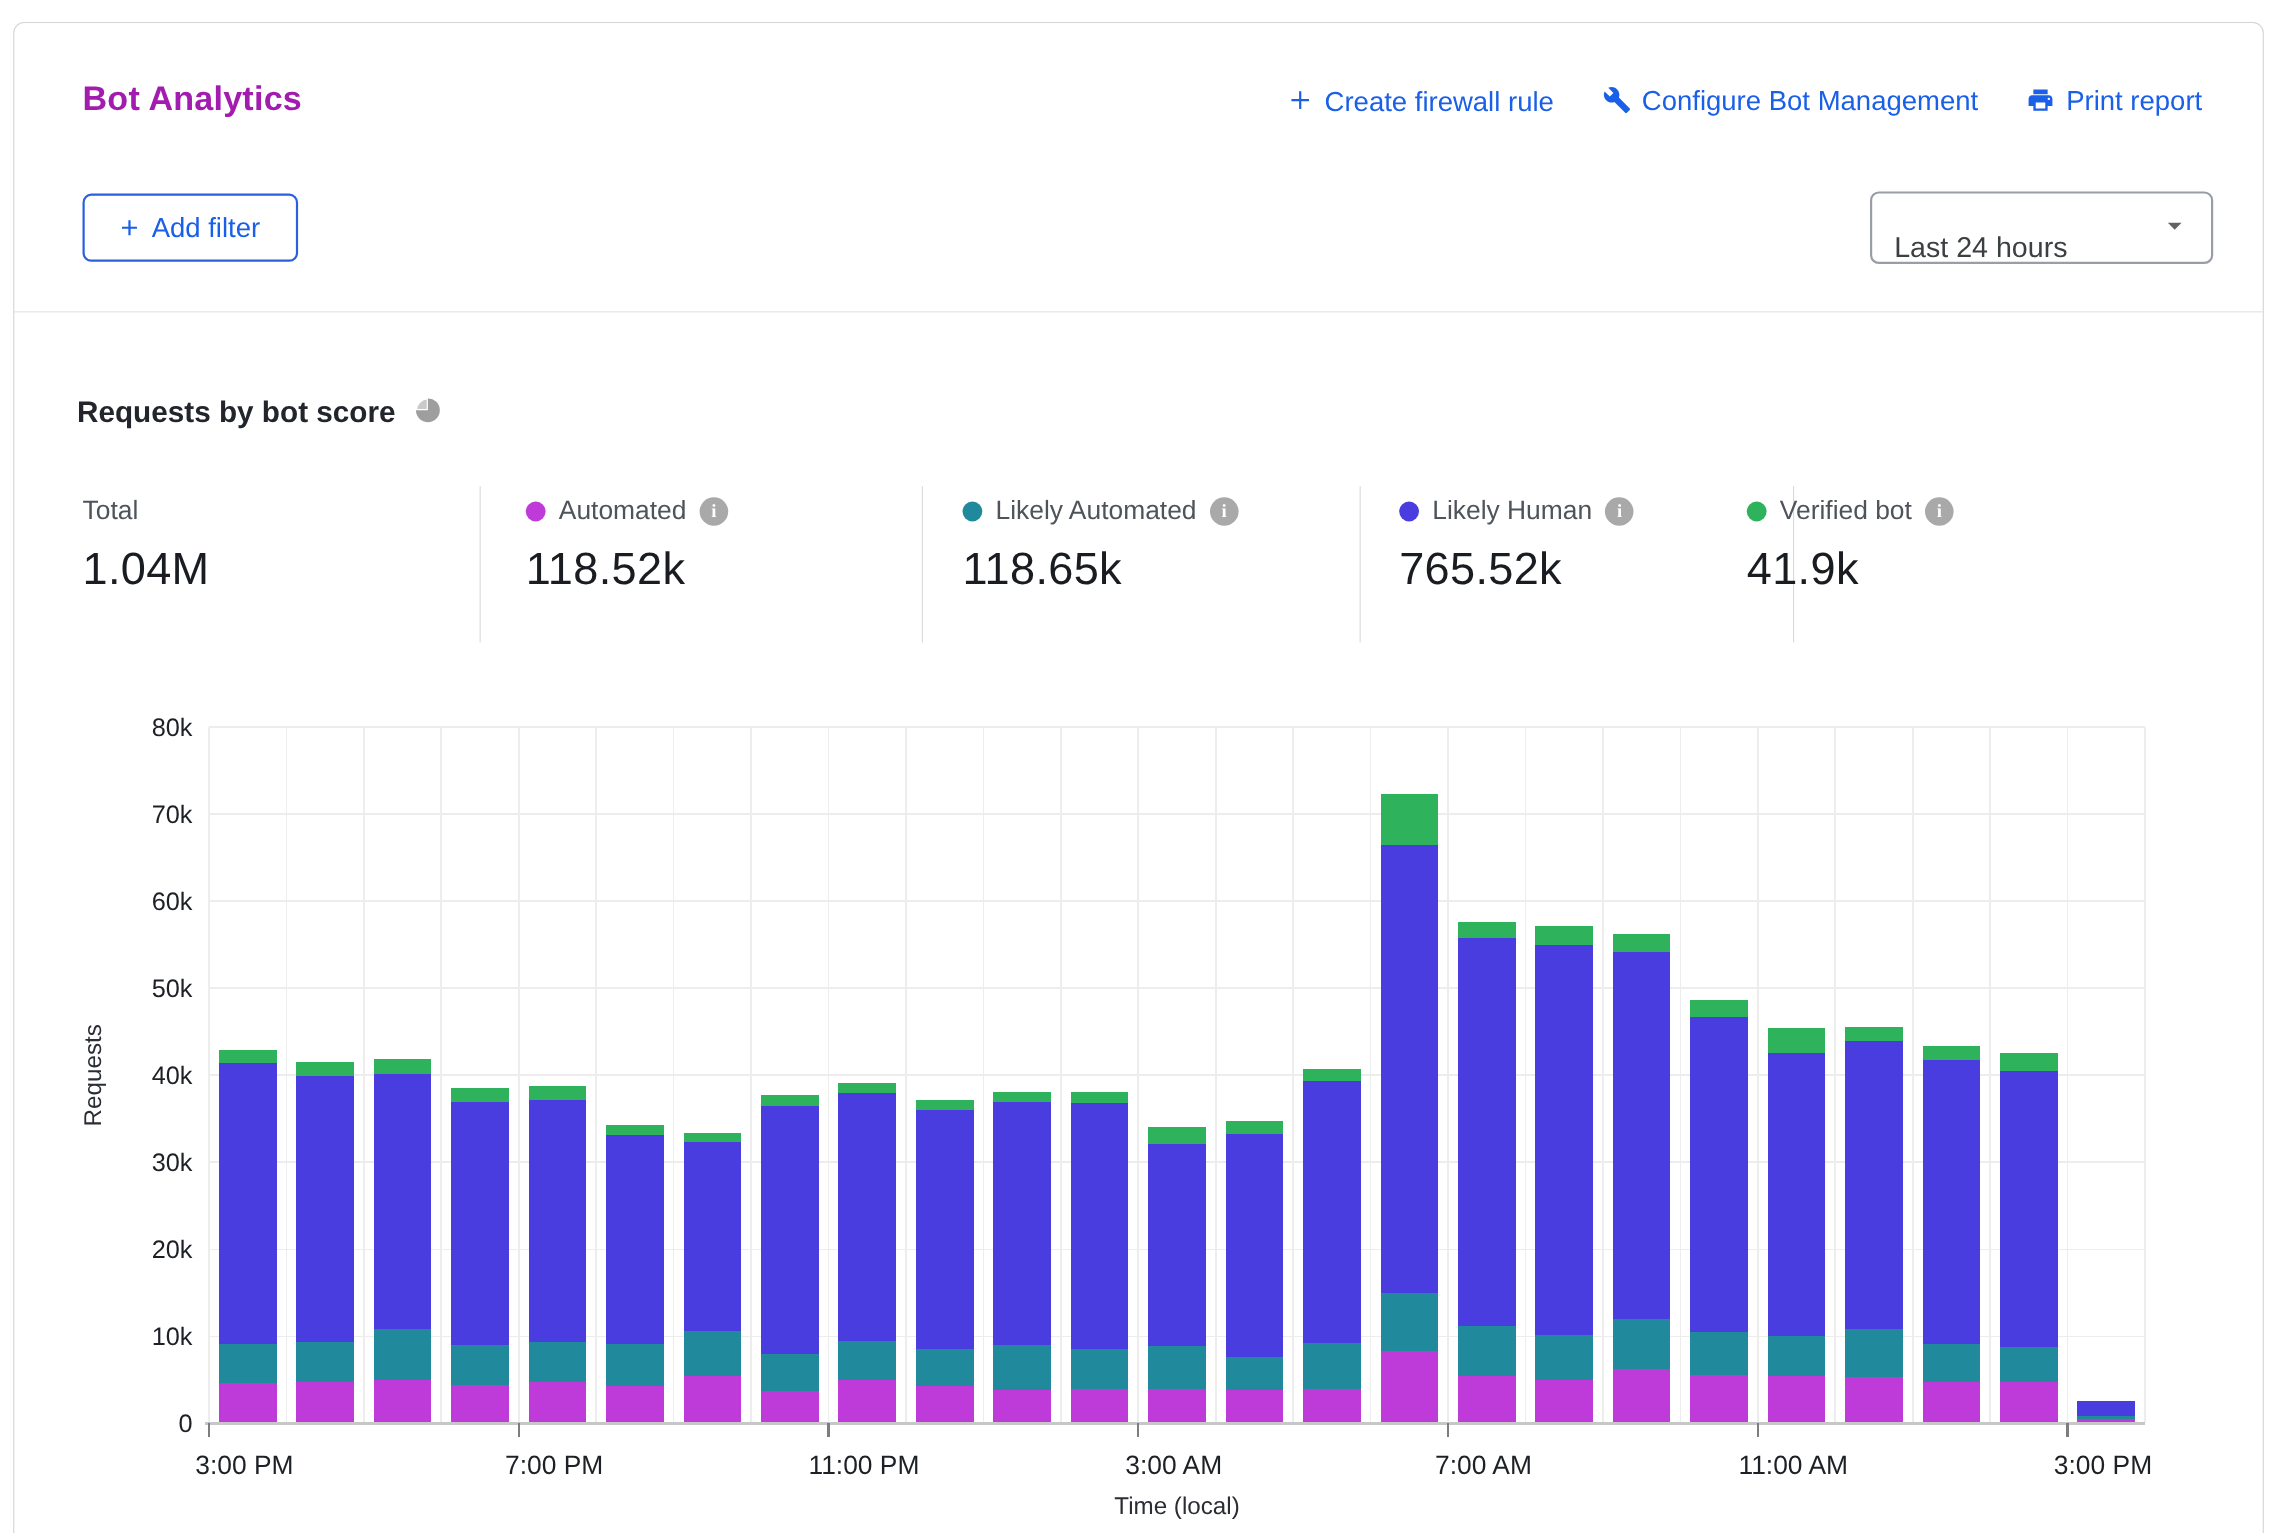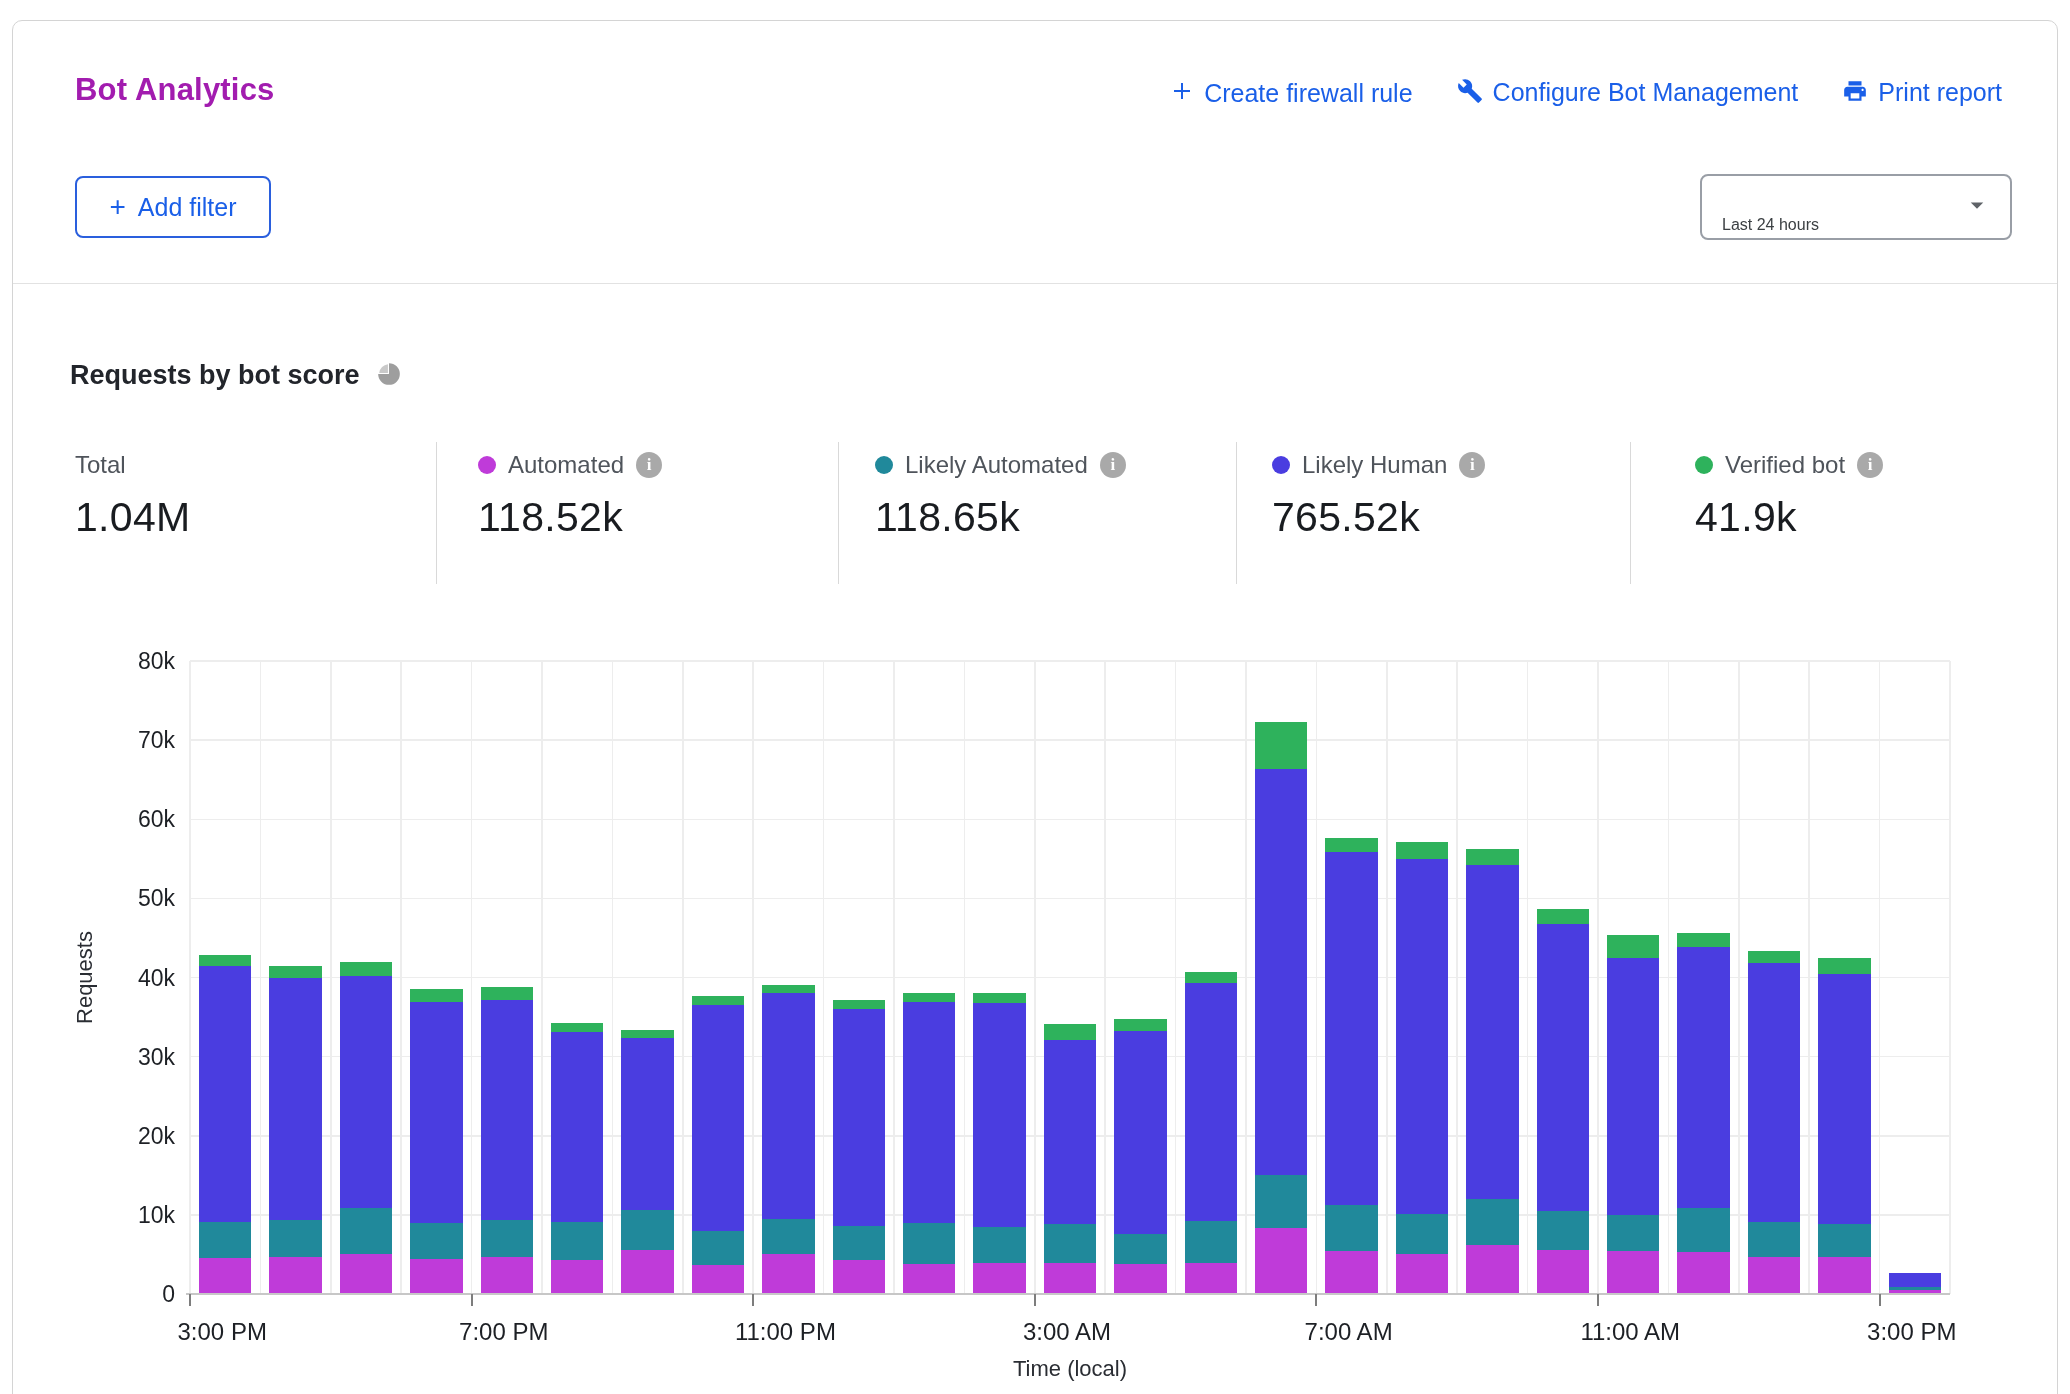--- a/index.html
+++ b/index.html
@@ -19,21 +19,21 @@
   .action-link svg { flex:0 0 auto; }
 
   .add-filter { left:75px; top:176px; width:196px; height:62px; border:2px solid #2a5fdd;
                 border-radius:8px; background:#fff; color:#1a5fe8; font-size:25px;
                 display:flex; align-items:center; justify-content:center; gap:12px; cursor:pointer; }
   .add-filter .plus { font-size:28px; font-weight:400; line-height:1; }
 
   .range-select { left:1700px; top:174px; width:312px; height:66px; border:2px solid #999ea6;
                   border-radius:8px; background:#fff; display:flex; align-items:center;
                   padding:0 18px 0 20px; cursor:pointer; }
-  .range-select .val { font-size:16px; color:#3c4043; flex:1;margin-top:36px; }
+  .range-select .val { font-size:26px; color:#3c4043; flex:1;margin-top:36px; }
 
   .section-title-row { left:70px; top:360px; display:flex; align-items:center; gap:16px; }
   .section-title { font-size:27px; font-weight:700; color:#22252b; }
 
   .stats-row { left:0; top:442px; width:2070px; height:140px; }
   .stat { position:absolute; top:8px; }
   .stat .label-row { display:flex; align-items:center; gap:12px; height:30px; }
   .stat .label { font-size:24px; color:#4f545b; }
   .dot { width:18px; height:18px; border-radius:50%; background:#888; }
   .info-icon { width:26px; height:26px; border-radius:50%; background:#a9a9a9; color:#fff;
@@ -137,21 +137,21 @@
   <div class="stat" style="left:1272px">
     <div class="label-row">
       <span class="dot" style="background-color: rgb(74, 61, 224);"></span>
       <span class="label">Likely Human</span>
       <span class="info-icon">i</span>
     </div>
     <div class="value">765.52k</div>
   </div>
   <div class="stat-divider" style="left:1630px"></div>
 
-  <div class="stat" style="left:1695px">
+  <div class="stat" style="left:1588px">
     <div class="label-row">
       <span class="dot" style="background-color: rgb(46, 178, 92);"></span>
       <span class="label">Verified bot</span>
       <span class="info-icon">i</span>
     </div>
     <div class="value">41.9k</div>
   </div>
 </div>
 
 <div class="abs chart-wrap">

